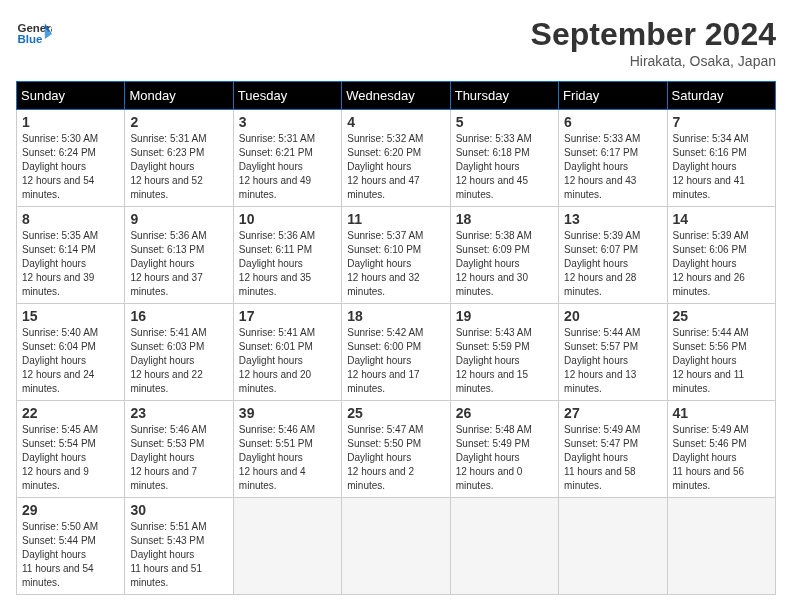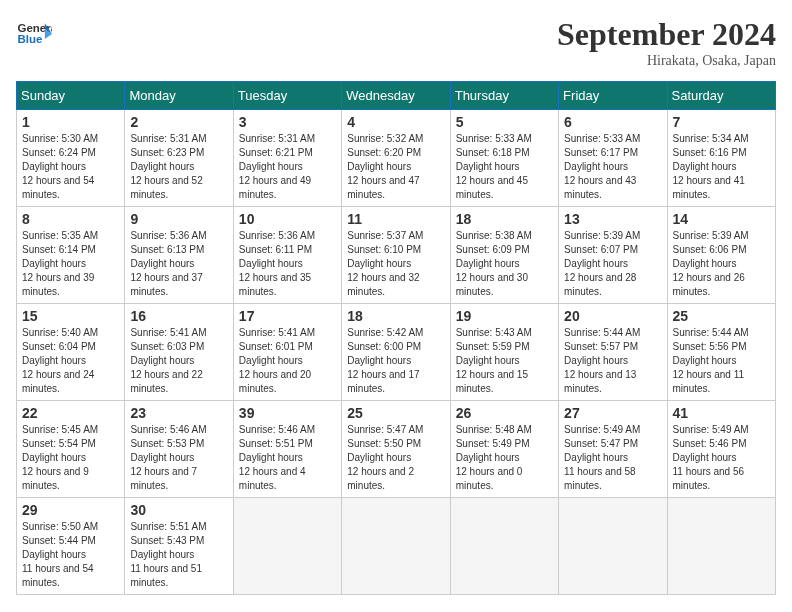--- a/index.html
+++ b/index.html
@@ -20,39 +20,38 @@
       display: flex;
       align-items: center;
       gap: 4px;
     }
     .logo-icon {
       width: 36px;
       height: 36px;
     }
     .title-area {
       text-align: right;
-      font-family: Liberation Serif, serif;
     }
     .month-title {
       font-size: 32px;
       font-weight: bold;
       color: #333;
     }
     .location {
       font-size: 14px;
       color: #555;
       text-align: right;
     }
     table {
       width: 100%;
       border-collapse: collapse;
       font-size: 11px;
     }
     th {
-      background: #0f766e;
+      background: #000000;
       color: #fff;
       padding: 6px 4px;
       text-align: left;
       font-size: 13px;
       font-weight: normal;
       border: 1px solid #1a6fbd;
     }
     td {
       border: 1px solid #ccc;
       padding: 4px 5px;

